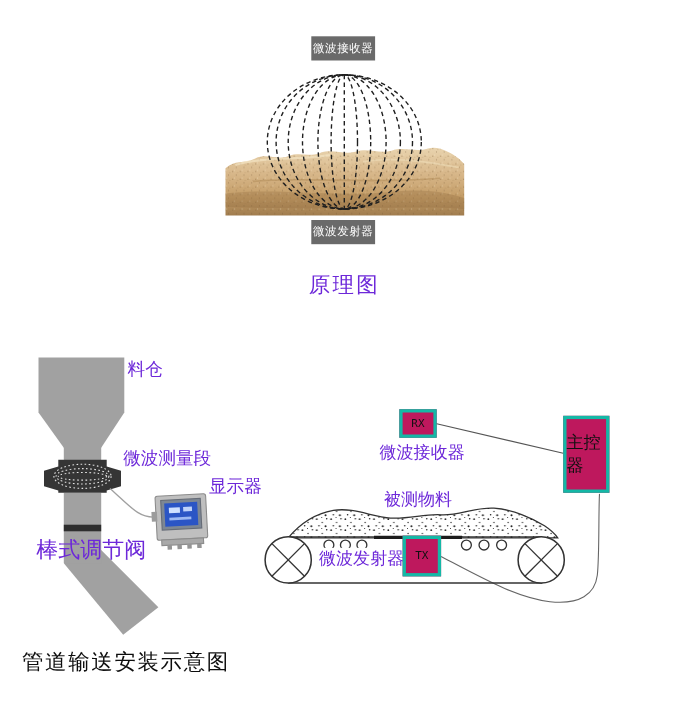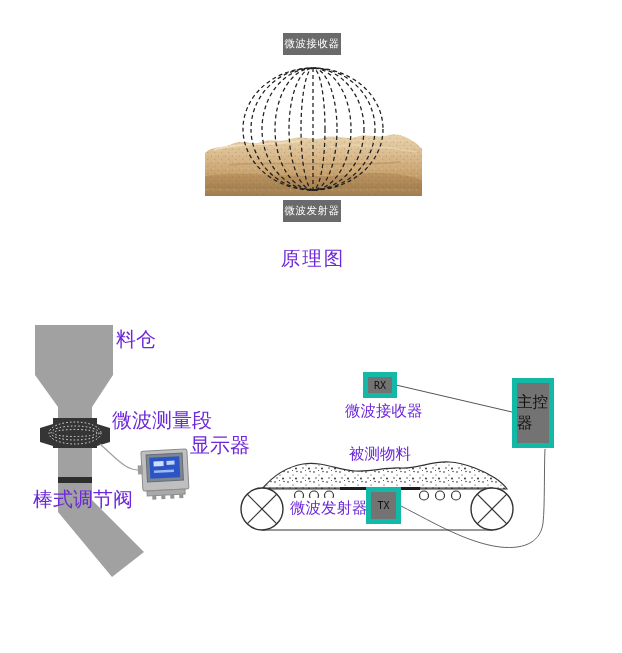--- a/index.html
+++ b/index.html
@@ -8,27 +8,27 @@
     font-family:"Liberation Sans",sans-serif;color:#111;
   }
   .gfx{position:absolute;left:0;top:0;}
   .lbl{position:absolute;white-space:nowrap;color:#6d28d9;}
   .gbox{
     position:absolute;width:58px;height:22px;background:#6a6a6a;color:#fff;
     font-size:10.5px;display:flex;align-items:center;justify-content:center;
     letter-spacing:0.5px;
   }
   .wbox{
-    position:absolute;background:#737373;border:5px solid #14b8a6;color:#111;
+    position:absolute;background:#be185d;border:3px solid #14b8a6;color:#111;
     display:flex;align-items:center;justify-content:center;box-sizing:border-box;
   }
   .mono{font-family:"DejaVu Sans Mono",monospace;}
   .caption{font-size:19.5px;letter-spacing:1.5px;color:#0d0d0d;}
   .small-lbl{font-size:15.5px;}
-  .mid-lbl{font-size:20px;}
+  .mid-lbl{font-size:16px;}
 </style>
 </head>
 <body>
 
 <div class="stage">
 
   <svg class="gfx" width="622" height="653" viewBox="0 0 622 653">
     <defs>
       <linearGradient id="sandG" x1="0" y1="130" x2="0" y2="196" gradientUnits="userSpaceOnUse">
         <stop offset="0" stop-color="#ecd9b5"></stop>
@@ -136,20 +136,21 @@
   </svg>
 
   <div class="gbox" style="left:283px;top:33px;">微波接收器</div>
   <div class="gbox" style="left:283px;top:200px;">微波发射器</div>
   <div class="lbl" style="left:253px;top:245px;width:120px;text-align:center;font-size:19.5px;letter-spacing:2px;">原理图</div>
 
   <div class="lbl mid-lbl" style="left:116px;top:326px;">料仓</div>
   <div class="lbl mid-lbl" style="left:112px;top:407px;">微波测量段</div>
   <div class="lbl mid-lbl" style="left:190px;top:432px;">显示器</div>
   <div class="lbl" style="left:33px;top:486px;font-size:20px;">棒式调节阀</div>
+  <div class="lbl caption" style="left:20px;top:588px;">管道输送安装示意图</div>
 
   <div class="wbox mono" style="left:363px;top:372px;width:34px;height:26px;font-size:10px;">RX</div>
   <div class="lbl small-lbl" style="left:345px;top:401px;">微波接收器</div>
   <div class="wbox" style="left:512px;top:378px;width:42px;height:70px;font-size:15.5px;">主控器</div>
   <div class="lbl small-lbl" style="left:349px;top:444px;text-align:center;">被测物料</div>
   <div class="lbl small-lbl" style="left:290px;top:498px;background:#fff;">微波发射器</div>
   <div class="wbox mono" style="left:366px;top:487px;width:35px;height:37px;font-size:10px;">TX</div>
 
 </div>
 

